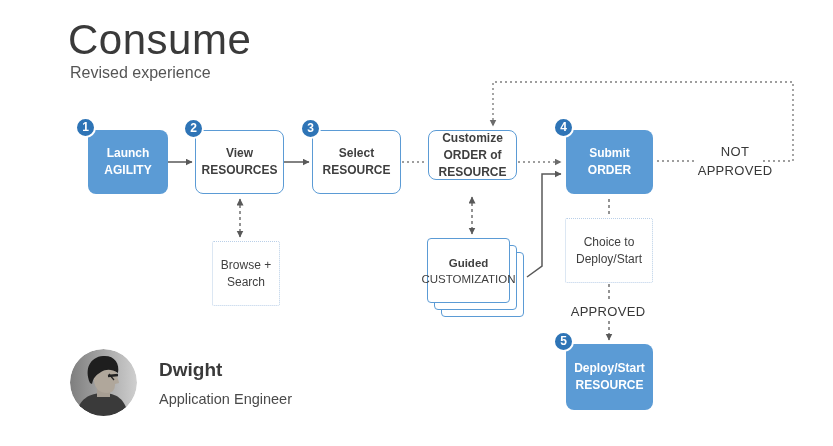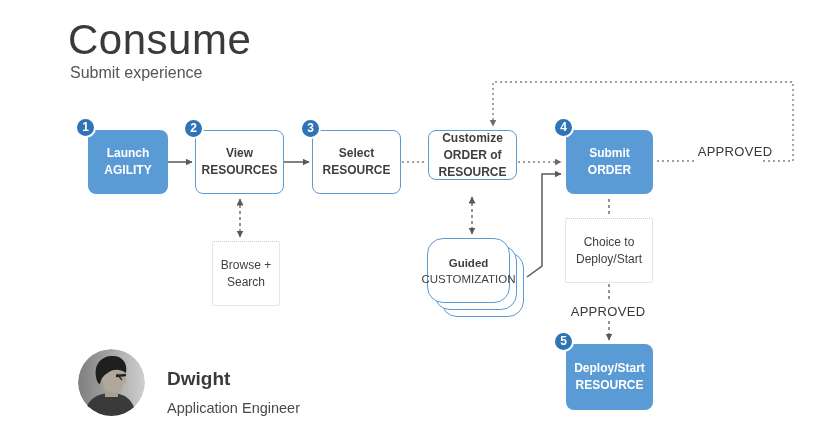--- a/index.html
+++ b/index.html
@@ -26,44 +26,44 @@
   .blue{background:var(--accent-blue);color:#fff}
   .outline{background:#fff;border:1.5px solid var(--accent-blue);color:var(--text-dark)}
   .dotted{background:#fff;border:1.5px dotted #b9cfe8;border-radius:2px;color:var(--text-dark)}
   .dotted .n1,.dotted .n2{font-weight:400}
 
   .badge{position:absolute;left:-13px;top:-13px;width:21px;height:21px;border-radius:50%;
          background:var(--badge-blue);border:2px solid #fff;color:#fff;font-size:12px;font-weight:700;
          display:flex;align-items:center;justify-content:center;z-index:3}
 
   .stack{position:absolute;left:427px;top:238px;width:97px;height:79px;z-index:2}
-  .card{position:absolute;width:83px;height:65px;background:#fff;border:1.5px solid var(--accent-blue);border-radius:16px}
+  .card{position:absolute;width:83px;height:65px;background:#fff;border:1.5px solid var(--accent-blue);border-radius:4px}
   .card.l3{left:14px;top:14px}
   .card.l2{left:7px;top:7px}
   .card.l1{left:0;top:0;display:flex;flex-direction:column;align-items:center;justify-content:center;
            text-align:center;font-size:11.5px;line-height:16px;color:var(--text-dark)}
   .card.l1 .n1{font-weight:600}
   .card.l1 .n2{font-weight:400}
 
   .flow-label{position:absolute;z-index:2;text-align:center;font-size:13px;line-height:19px;
               color:#383838;letter-spacing:.3px}
 
-  .profile{position:absolute;left:78px;top:349px;z-index:2;display:flex;align-items:flex-end}
+  .profile{position:absolute;left:70px;top:349px;z-index:2;display:flex;align-items:center}
   .avatar{width:67px;height:67px;border-radius:50%;overflow:hidden;flex:0 0 auto}
   .profile-text{margin-left:22px}
   .pname{font-size:19px;font-weight:700;color:#3a3a3a}
   .prole{font-size:14.5px;color:#4a4a4a;margin-top:10px}
 </style>
 </head>
 <body>
 
 <div class="canvas">
 
   <div class="title">Consume</div>
-  <div class="subtitle">Submit experience</div>
+  <div class="subtitle">Revised experience</div>
 
   <svg class="connectors" width="833" height="446" viewBox="0 0 833 446">
     <defs>
       <marker id="ah" markerWidth="8" markerHeight="8" refX="6.5" refY="3.5" orient="auto" markerUnits="userSpaceOnUse">
         <path d="M0,0L7,3.5L0,7Z" fill="#595959"></path>
       </marker>
       <marker id="ahs" markerWidth="8" markerHeight="8" refX="6.5" refY="3.5" orient="auto-start-reverse" markerUnits="userSpaceOnUse">
         <path d="M0,0L7,3.5L0,7Z" fill="#595959"></path>
       </marker>
       <marker id="ahg" markerWidth="8" markerHeight="8" refX="6.5" refY="3.5" orient="auto" markerUnits="userSpaceOnUse">
@@ -136,20 +136,21 @@
     <div class="n2">Deploy/Start</div>
   </div>
 
   <div class="node blue" style="left:566px;top:344px;width:87px;height:66px">
     <span class="badge">5</span>
     <div class="n1">Deploy/Start</div>
     <div class="n2">RESOURCE</div>
   </div>
 
   <div class="flow-label" style="left:695px;top:142px;width:80px">
+    <div>NOT</div>
     <div>APPROVED</div>
   </div>
   <div class="flow-label" style="left:568px;top:302px;width:80px">APPROVED</div>
 
   <div class="profile">
     <div class="avatar">
       <svg width="67" height="67" viewBox="0 0 67 67">
         <defs>
           <clipPath id="avclip">
               <circle cx="33.5" cy="33.5" r="33.5"></circle>

